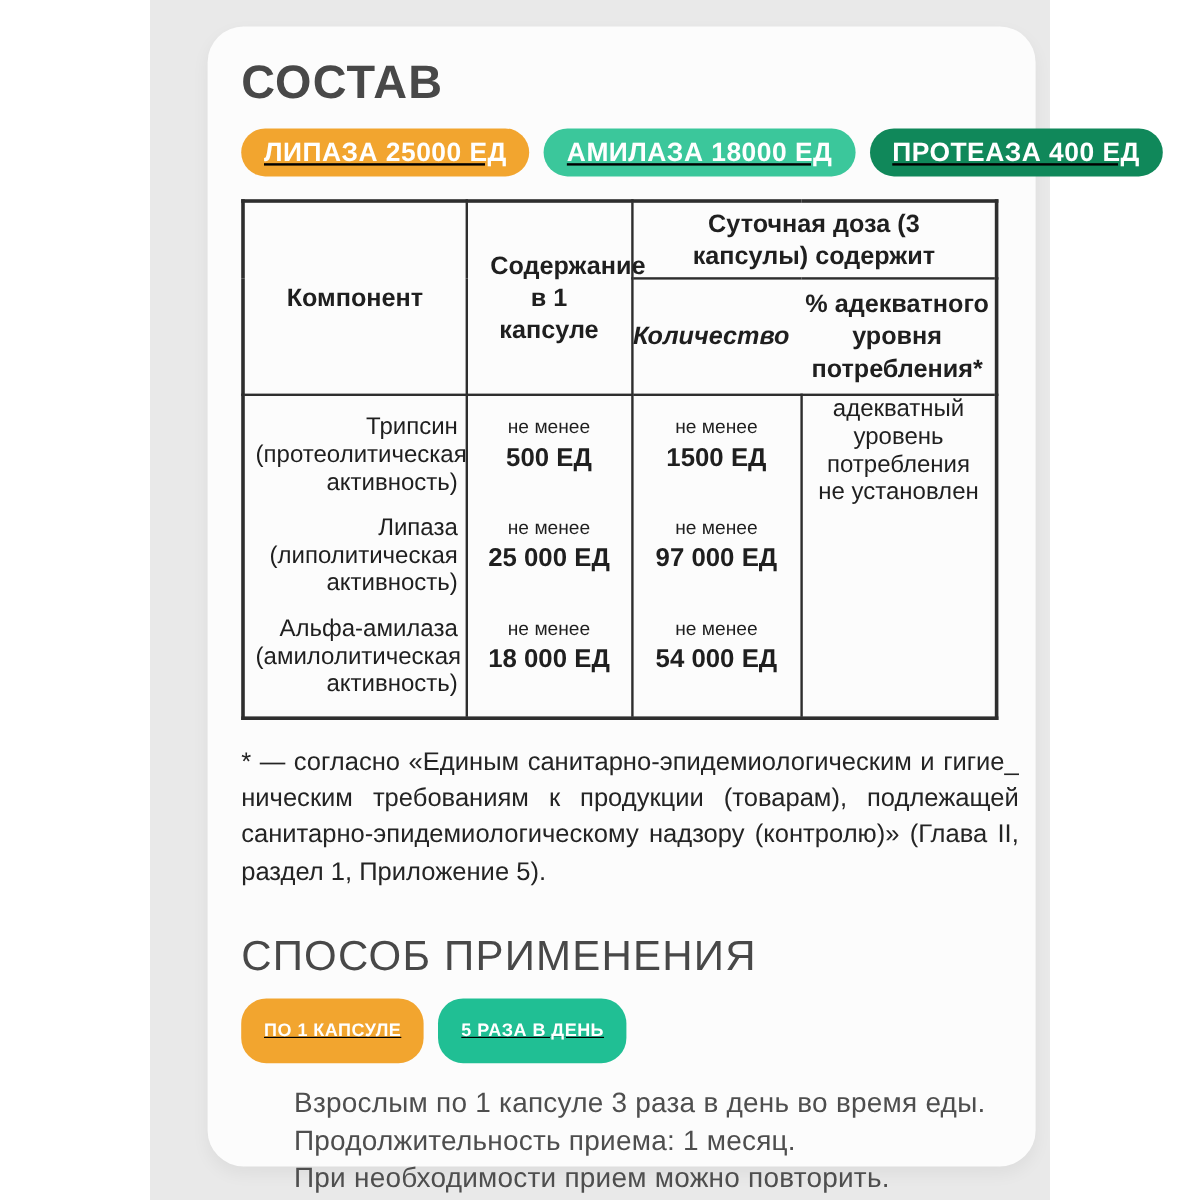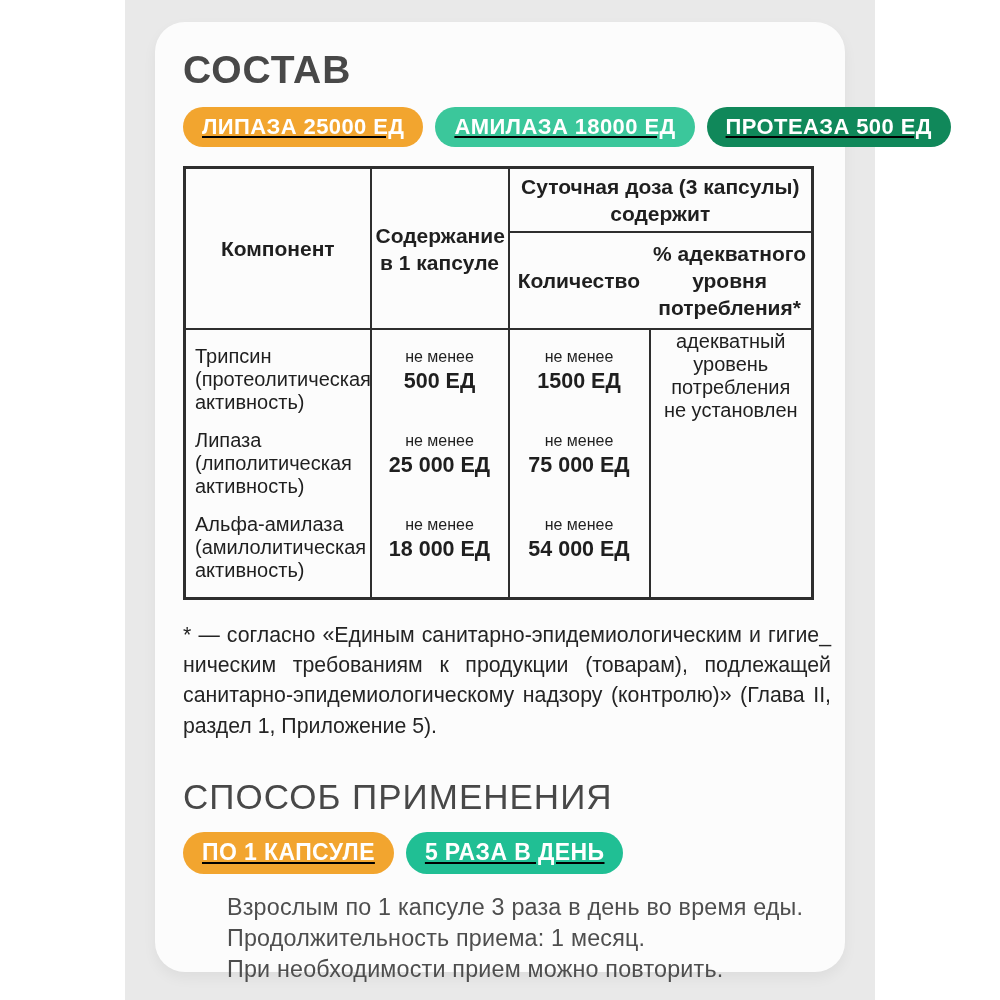--- a/index.html
+++ b/index.html
@@ -1,40 +1,40 @@
 <!DOCTYPE html>
 <html><head>
 <meta charset="utf-8">
 <style>
   * { margin:0; padding:0; box-sizing:border-box; }
   html,body { width:1000px; height:1000px; background:#ffffff; font-family:"Liberation Sans","DejaVu Sans",sans-serif; }
   .canvas { position:relative; width:1000px; height:1000px; overflow:hidden; background:#ffffff; }
   .band { position:absolute; left:125px; top:0; width:750px; height:1000px; background:#e9e9e9; }
-  .card { position:absolute; left:155px; top:22px; width:690px; height:950px; background:#fcfcfc;
+  .card { position:absolute; left:173px; top:22px; width:690px; height:950px; background:#fcfcfc;
           border-radius:30px; box-shadow:0 6px 14px rgba(0,0,0,0.05); padding:28px 0 0 28px; }
 
   h1.sec-title { font-size:39px; font-weight:bold; color:#484848; letter-spacing:1px; line-height:40px; }
   h2.sec-title { font-size:35px; font-weight:normal; color:#484848; letter-spacing:1px; line-height:36px; margin-top:38px; }
 
   .badges { display:flex; gap:12px; margin-top:17px;text-decoration:underline; }
   .badge { display:inline-flex; align-items:center; justify-content:center; height:40px; border-radius:21px;
            padding:0 19px; color:#ffffff; font-weight:bold; font-size:22px; letter-spacing:0.4px; white-space:nowrap; }
-  .badges.usage-badges .badge { height:42px; font-size:23px; }
+  .badges.usage-badges .badge { height:54px; font-size:15px; }
 
   table.comp-table { border-collapse:collapse; width:628px; margin-top:19px; table-layout:fixed; color:#1f1f1f; }
   table.comp-table td { border:2px solid #2e2e2e; }
   table.comp-table { border:3px solid #2e2e2e; }
-  td.hdr { font-weight:bold; font-size:21px; text-align:center; vertical-align:middle; line-height:27px; padding:4px 4px; }
+  td.hdr { font-weight:bold; font-size:21px; text-align:center; vertical-align:middle; line-height:27px; padding:4px 19px; }
   td.hdr-daily { height:62px; }
   td.hdr-sub { height:97px; padding:0; }
   .sub-wrap { display:flex; align-items:center; width:100%; }
-  .sub-qty { flex:0 0 46%; text-align:center; }
+  .sub-qty { flex:0 0 46%; text-align:left;font-style:italic; }
   .sub-pct { flex:0 0 54%; text-align:center; }
   tr.body-row td { vertical-align:top; }
-  td.comp-cell { padding:15px 6px 0 9px; }
+  td.comp-cell { padding:15px 6px 0 9px;text-align:right; }
   td.val-cell  { padding:15px 2px 0 2px; text-align:center; }
   .blk { height:84px; font-size:20px; line-height:23px; }
   .val-prefix { display:block; font-size:16px; line-height:24px; }
   .val-num { display:block; font-weight:bold; font-size:21.5px; line-height:25px; }
   td.note-cell { vertical-align:middle; text-align:center; font-size:20px; line-height:23px; padding:0 8px; }
 
   .footnote { margin-top:20px; width:648px; font-size:21.3px; line-height:30.2px; color:#242424; }
   .footnote .fl { display:block; }
   .footnote .just { text-align:justify; text-align-last:justify; }
 
@@ -47,21 +47,21 @@
 <div class="canvas">
   <div class="band"></div>
 
   <div class="card">
 
     <h1 class="sec-title">СОСТАВ</h1>
 
     <div class="badges">
       <span class="badge" style="background-color: rgb(242, 165, 47);">ЛИПАЗА 25000 ЕД</span>
       <span class="badge" style="background-color: rgb(59, 199, 155);">АМИЛАЗА 18000 ЕД</span>
-      <span class="badge" style="background-color: rgb(16, 136, 90);">ПРОТЕАЗА 500 ЕД</span>
+      <span class="badge" style="background-color: rgb(16, 136, 90);">ПРОТЕАЗА 400 ЕД</span>
     </div>
 
     <table class="comp-table">
       <colgroup>
         <col style="width:186px">
           <col style="width:138px">
           <col style="width:141px">
           <col style="width:163px">
       </colgroup>
       <tbody>
@@ -98,21 +98,21 @@
               <span class="val-num">18 000 ЕД</span>
             </div>
           </td>
           <td class="val-cell">
             <div class="blk">
               <span class="val-prefix">не менее</span>
               <span class="val-num">1500 ЕД</span>
             </div>
             <div class="blk">
               <span class="val-prefix">не менее</span>
-              <span class="val-num">75 000 ЕД</span>
+              <span class="val-num">97 000 ЕД</span>
             </div>
             <div class="blk">
               <span class="val-prefix">не менее</span>
               <span class="val-num">54 000 ЕД</span>
             </div>
           </td>
           <td class="note-cell">адекватный уровень потребления не установлен</td>
         </tr>
       </tbody>
     </table>

